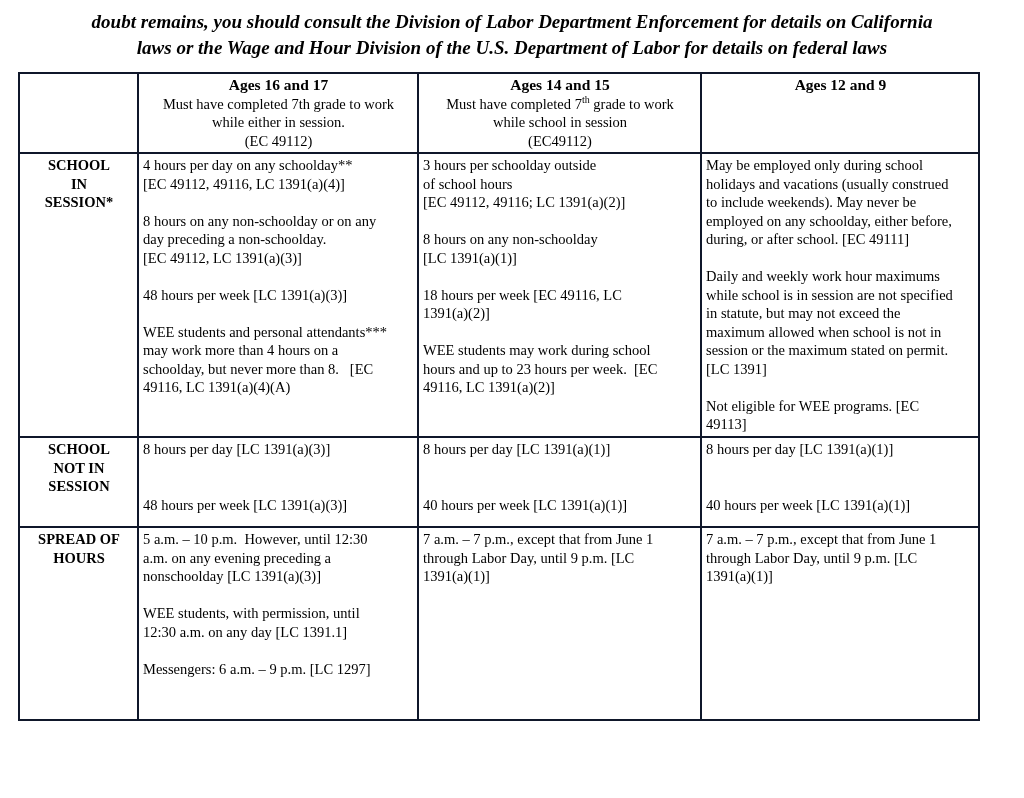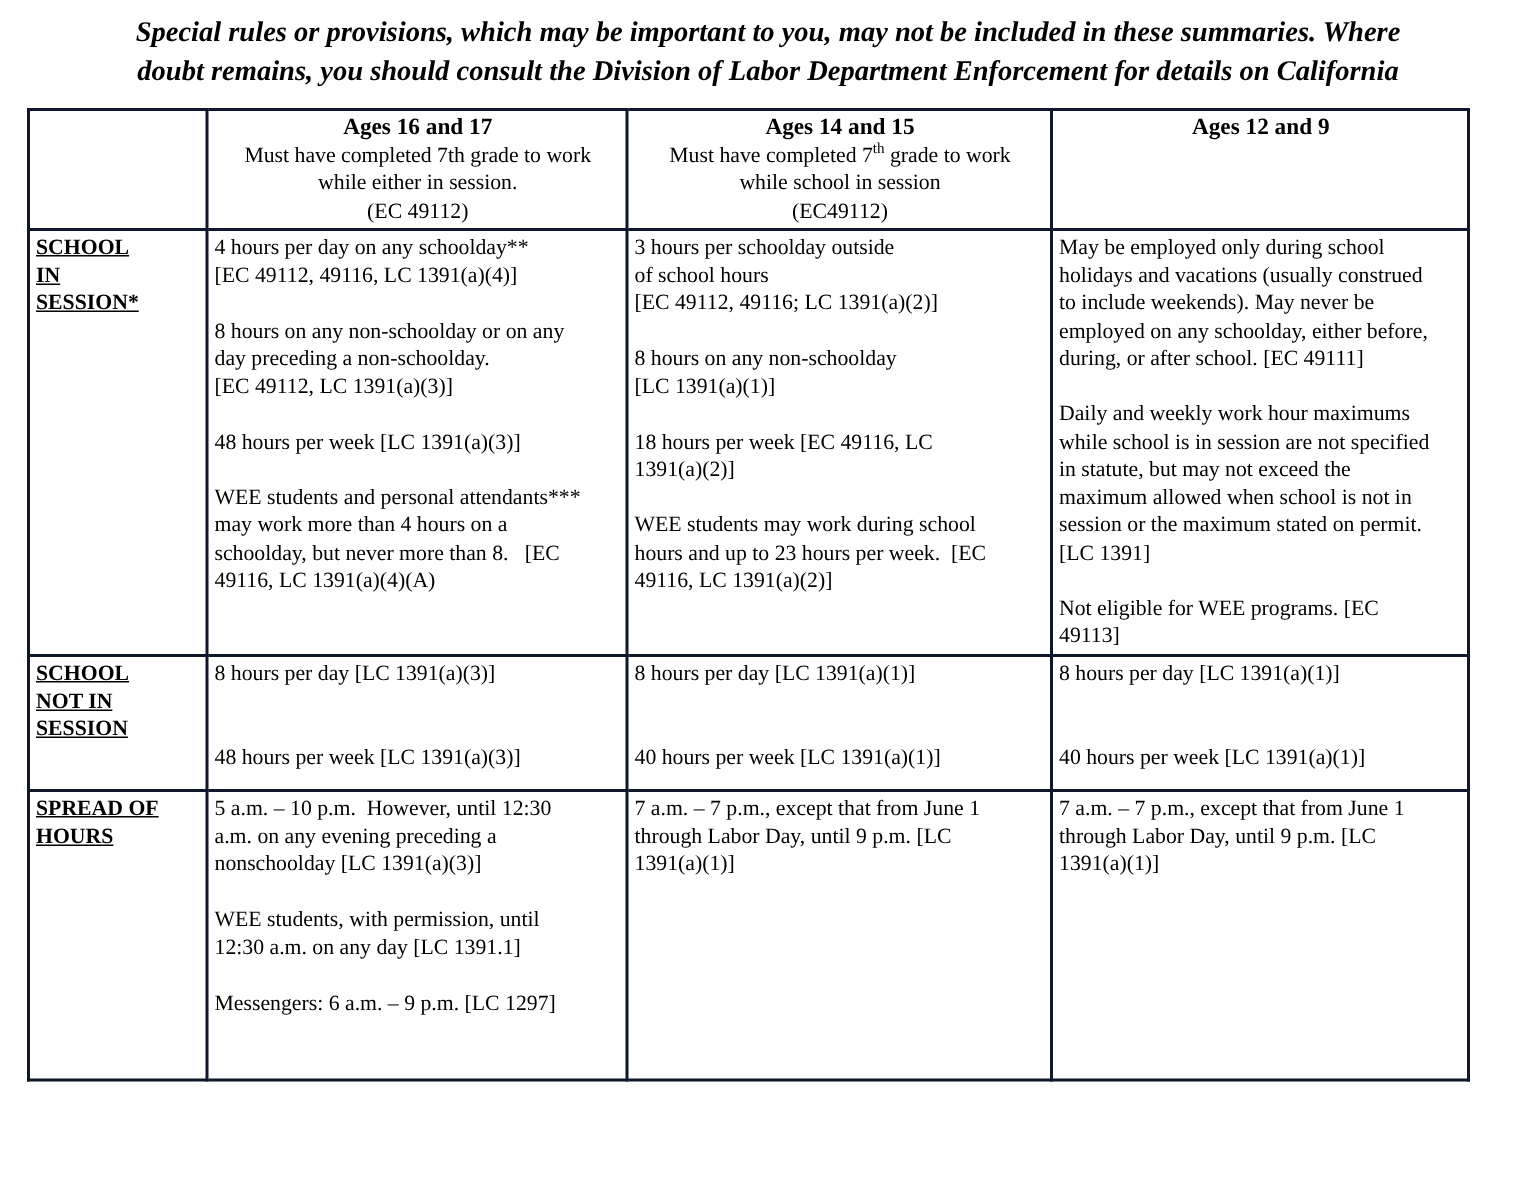--- a/index.html
+++ b/index.html
@@ -60,44 +60,43 @@
     padding-top: 2px;
     font-size: 15px;
     line-height: 19px;
   }
   .col-head .age-title {
     font-weight: bold;
     font-size: 15.5px;
   }
   td.row-head {
     vertical-align: middle;
-    text-align: left;
+    text-align: center;
     font-weight: bold;
     font-size: 15px;
     line-height: 19px;
     white-space: pre-wrap;
-    text-decoration: underline;
   }
   .cell-text {
     white-space: pre-wrap;
   }
   sup.sup-th {
     font-size: 10px;
     vertical-align: super;
     line-height: 0;
   }
 </style>
 </head>
 <body>
 
 <div class="page">
 
   <div class="disclaimer">
-    <div>Special rules or provisions, which may be important to you, may not be included in these summaries.  Where</div>
     <div>doubt remains, you should consult the Division of Labor Department Enforcement for details on California</div>
+    <div>laws or the Wage and Hour Division of the U.S. Department of Labor for details on federal laws</div>
   </div>
 
 
   <table class="summary">
     <colgroup>
       <col style="width:119px">
       <col style="width:280px">
       <col style="width:283px">
       <col style="width:278px">
     </colgroup>

